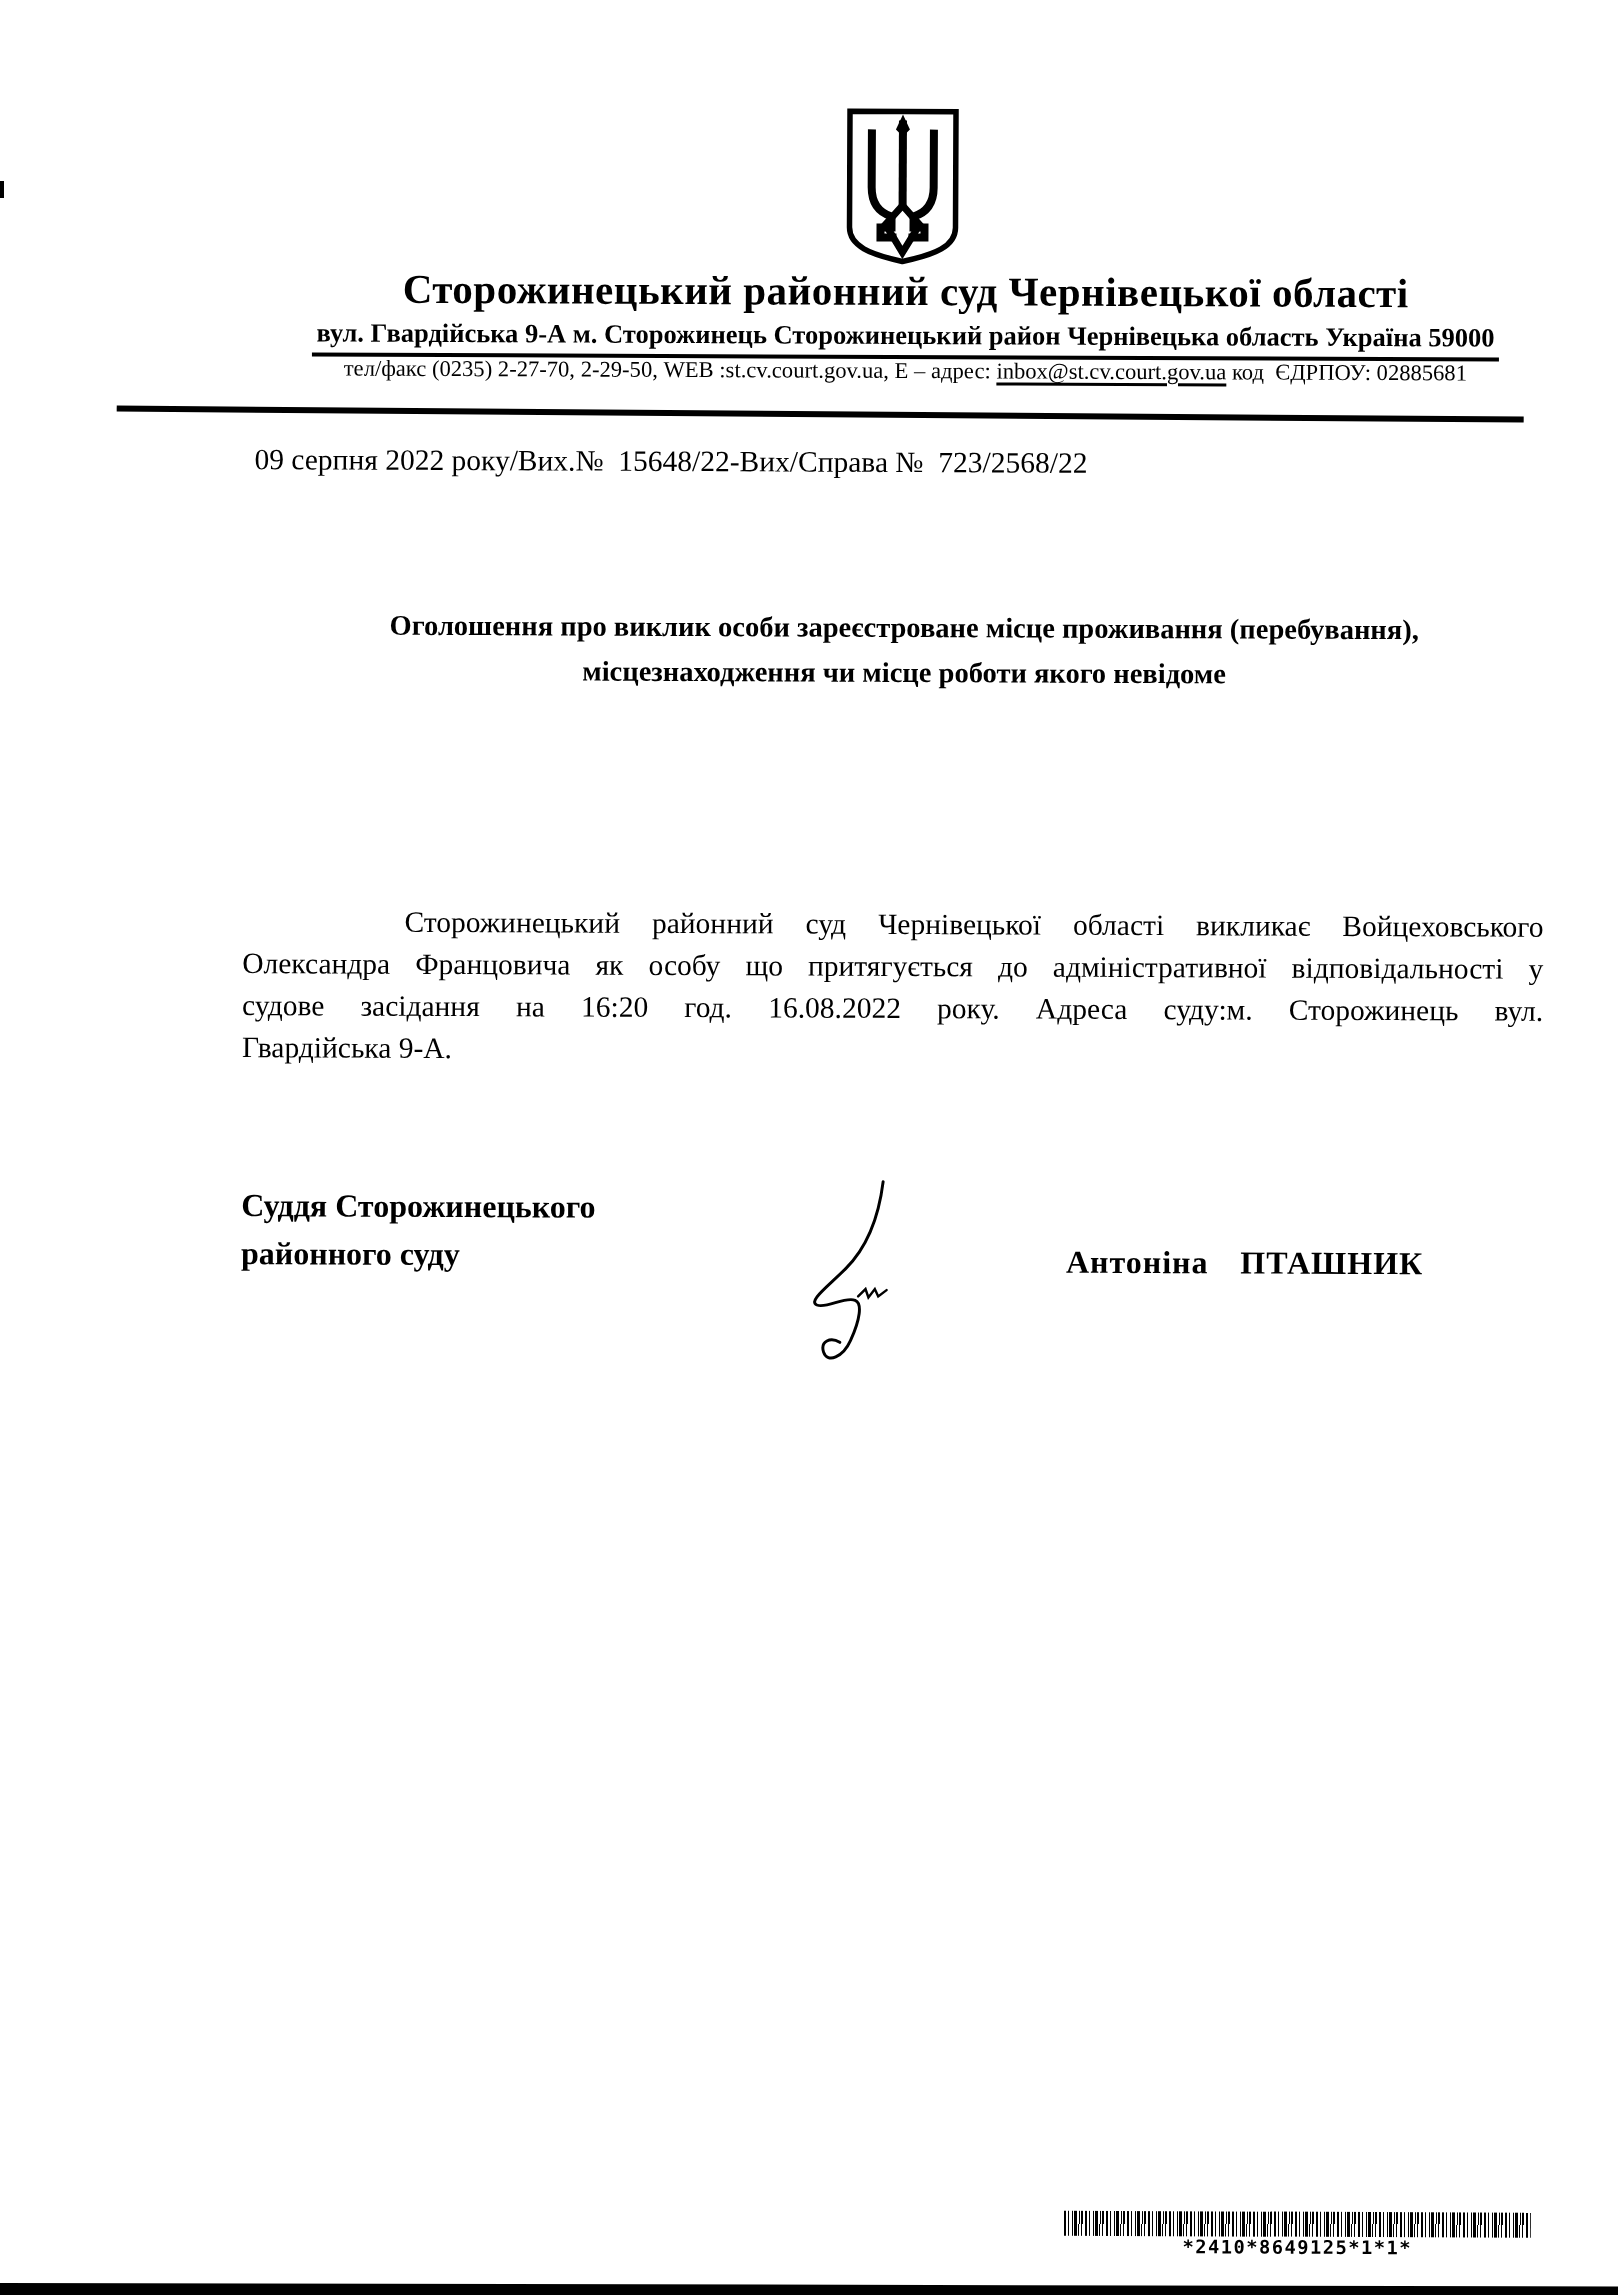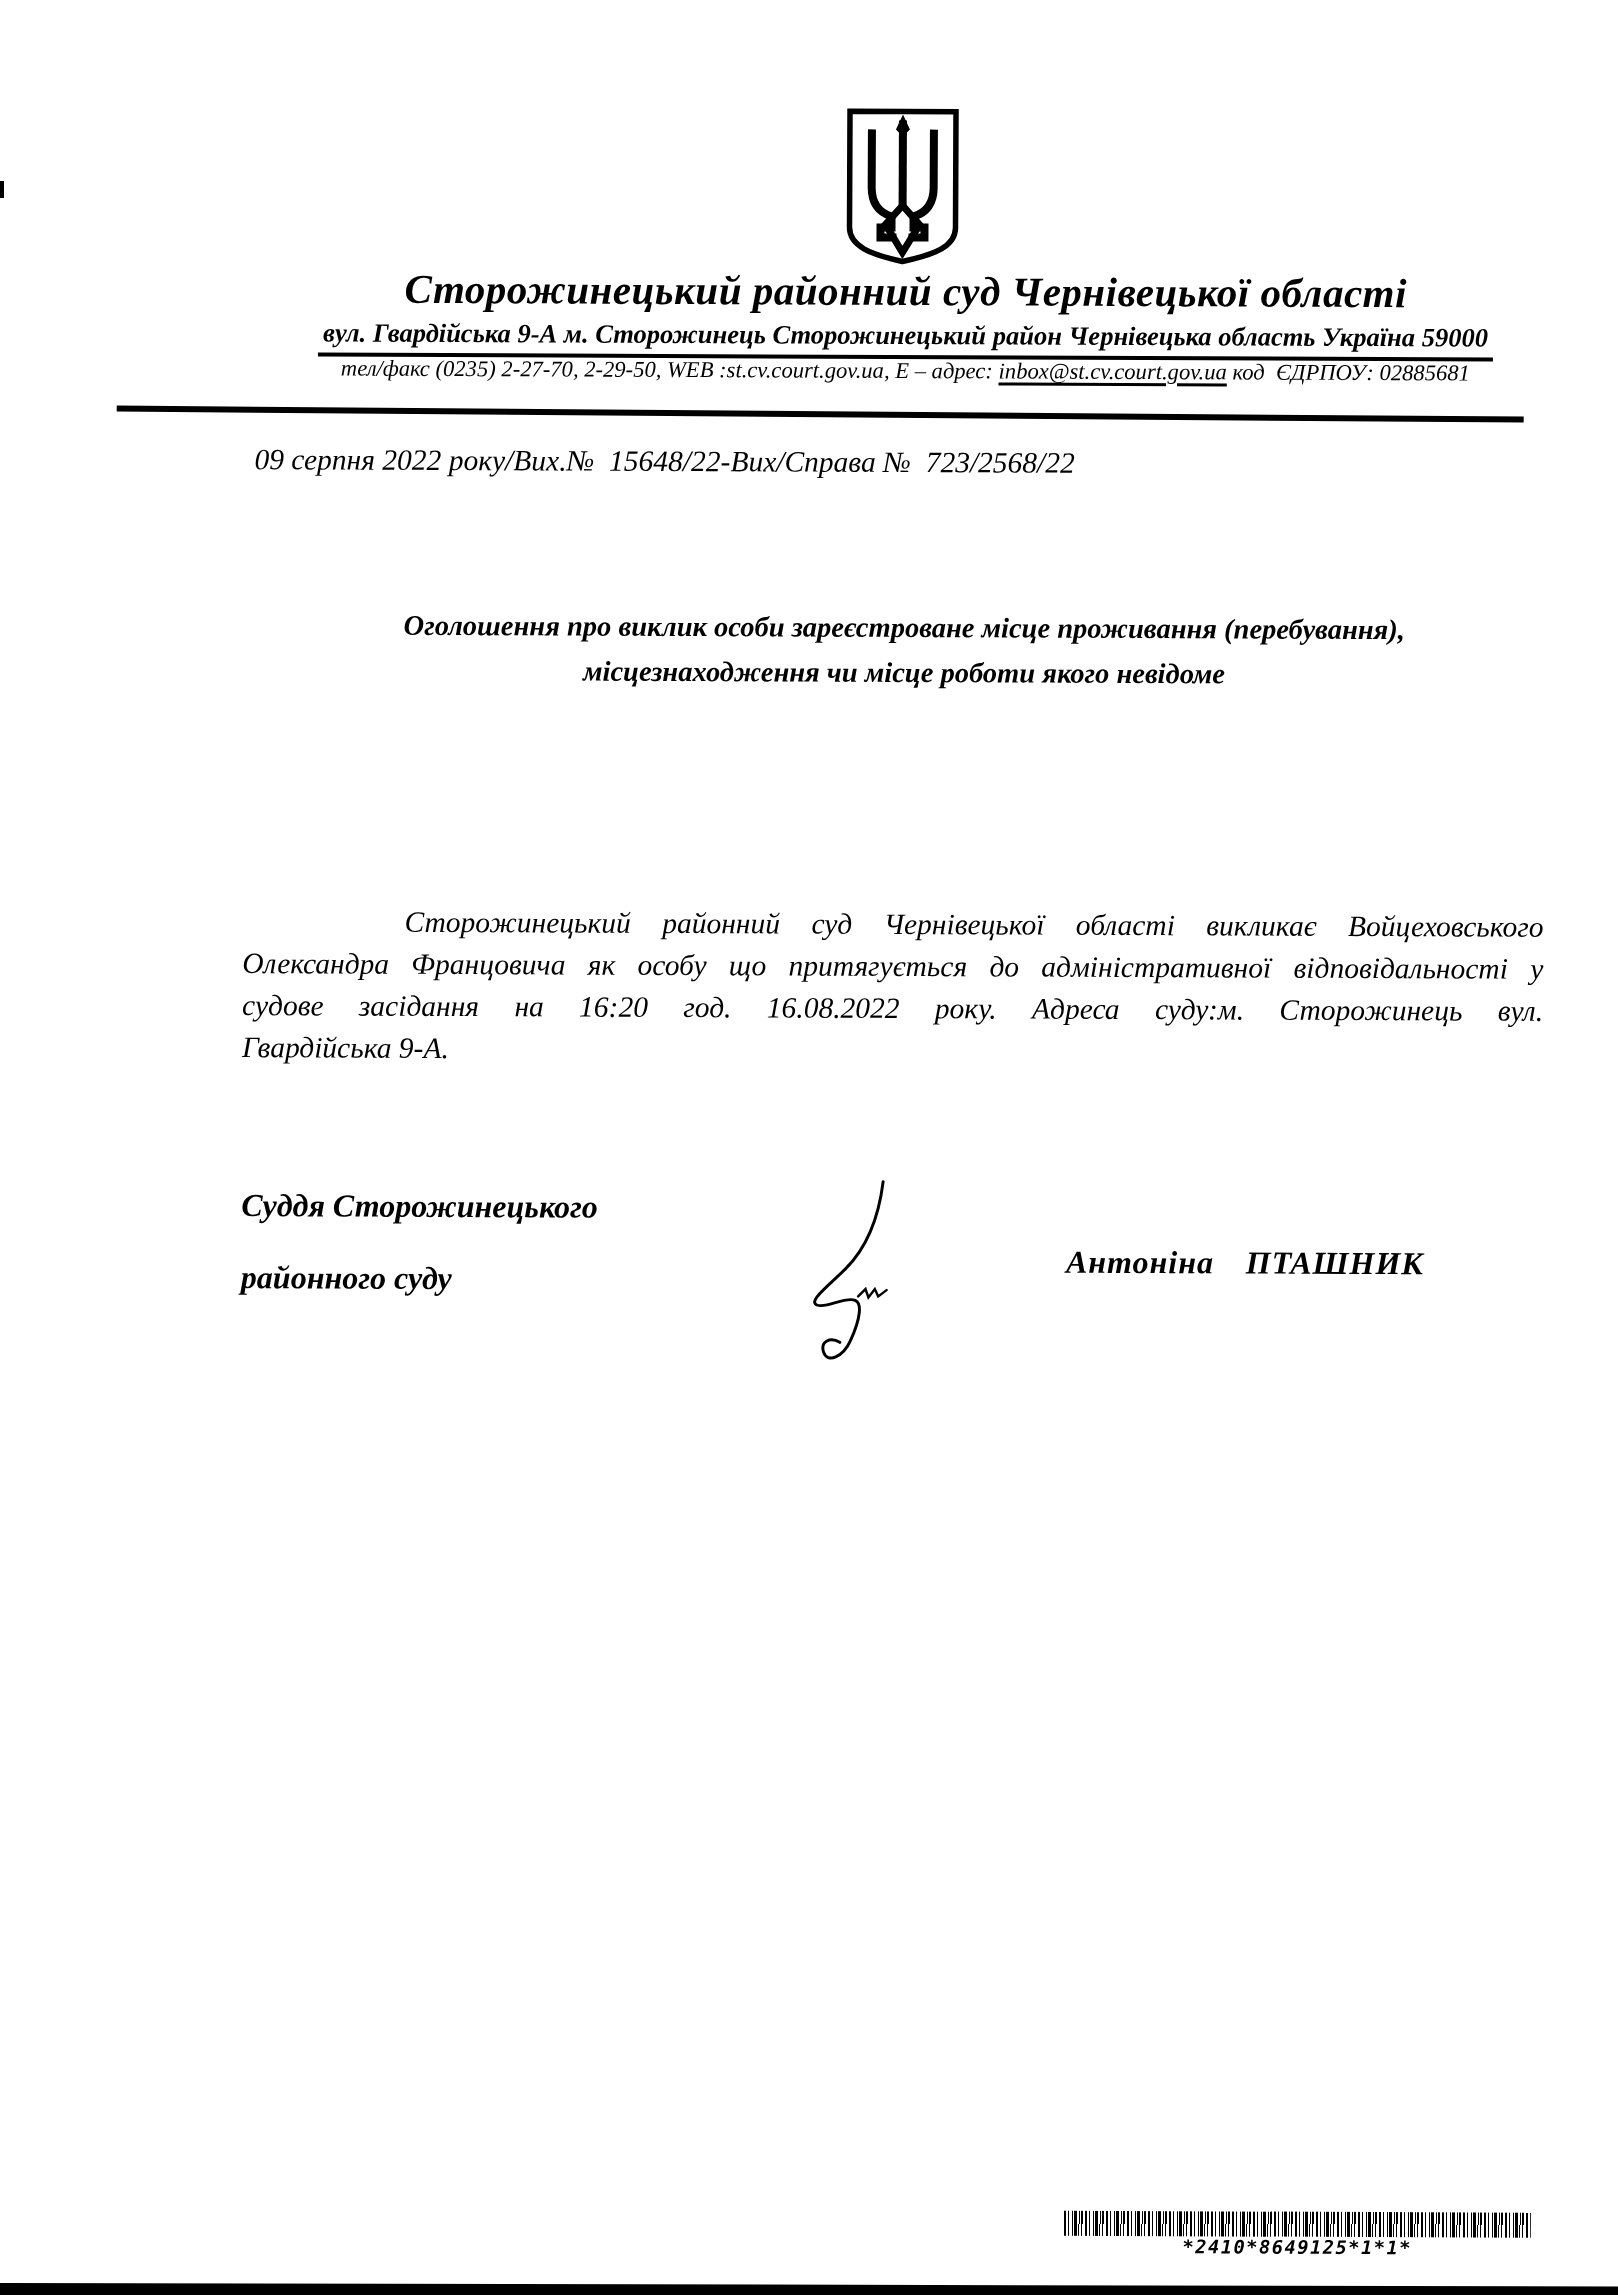--- a/index.html
+++ b/index.html
@@ -3,21 +3,21 @@
 <meta charset="utf-8">
 <style>
   html, body {
     margin: 0; padding: 0;
     width: 1618px; height: 2295px;
     background: #ffffff;
     font-family: "Liberation Serif", "DejaVu Serif", serif;
     color: #000;
     overflow: hidden;
   }
-  .page { position: absolute; inset: 0; background: #fff; font-style: italic; }
+  .page { position: absolute; inset: 0; background: #fff; }
   .content {
     position: absolute; left: 191px; top: 0; width: 1429px; height: 2295px;
     transform: rotate(0.25deg); transform-origin: 712px 344px;
   }
   .emblem { position: absolute; left: 654px; top: 108px; width: 114px; height: 157px; }
   .court-name {
     position: absolute; left: 0; top: 267px; width: 1429px;
     text-align: center; font-size: 41px; font-weight: bold; letter-spacing: 0.5px;
     white-space: nowrap;
   }
@@ -46,21 +46,21 @@
     position: absolute; left: 54px; top: 903px; width: 1301px;
     font-size: 29.5px; line-height: 42px;
   }
   .bl { text-align: justify; text-align-last: justify; }
   .bl-first { text-indent: 162px; }
   .bl-last { text-align: left; text-align-last: left; white-space: pre-wrap; }
   .role-line1, .role-line2 {
     position: absolute; left: 54px; font-size: 32px; font-weight: bold; white-space: pre;
   }
   .role-line1 { top: 1190px; }
-  .role-line2 { top: 1238px; margin-top: 24px; }
+  .role-line2 { top: 1238px; }
   .signature-svg { position: absolute; left: 584px; top: 1173px; width: 152px; height: 201px; }
   .judge-name {
     position: absolute; left: 879px; top: 1243px;
     font-size: 32px; font-weight: bold; white-space: pre; letter-spacing: 1px; word-spacing: 6.9px;
   }
   .barcode {
     position: absolute; left: 881px; top: 2210px; width: 467px; height: 24.5px;
     background: repeating-linear-gradient(90deg,
       #000 0 2.5px, #fff 2.5px 3.9px,
       #000 3.9px 4.9px, #fff 4.9px 7.9px,

